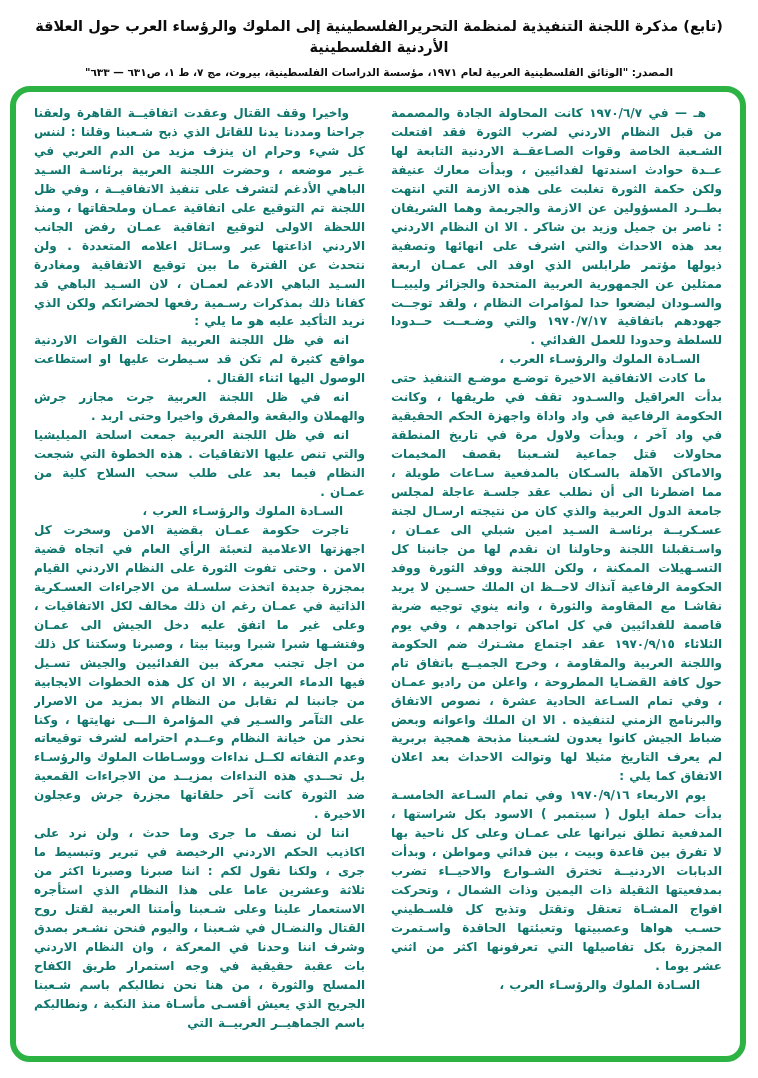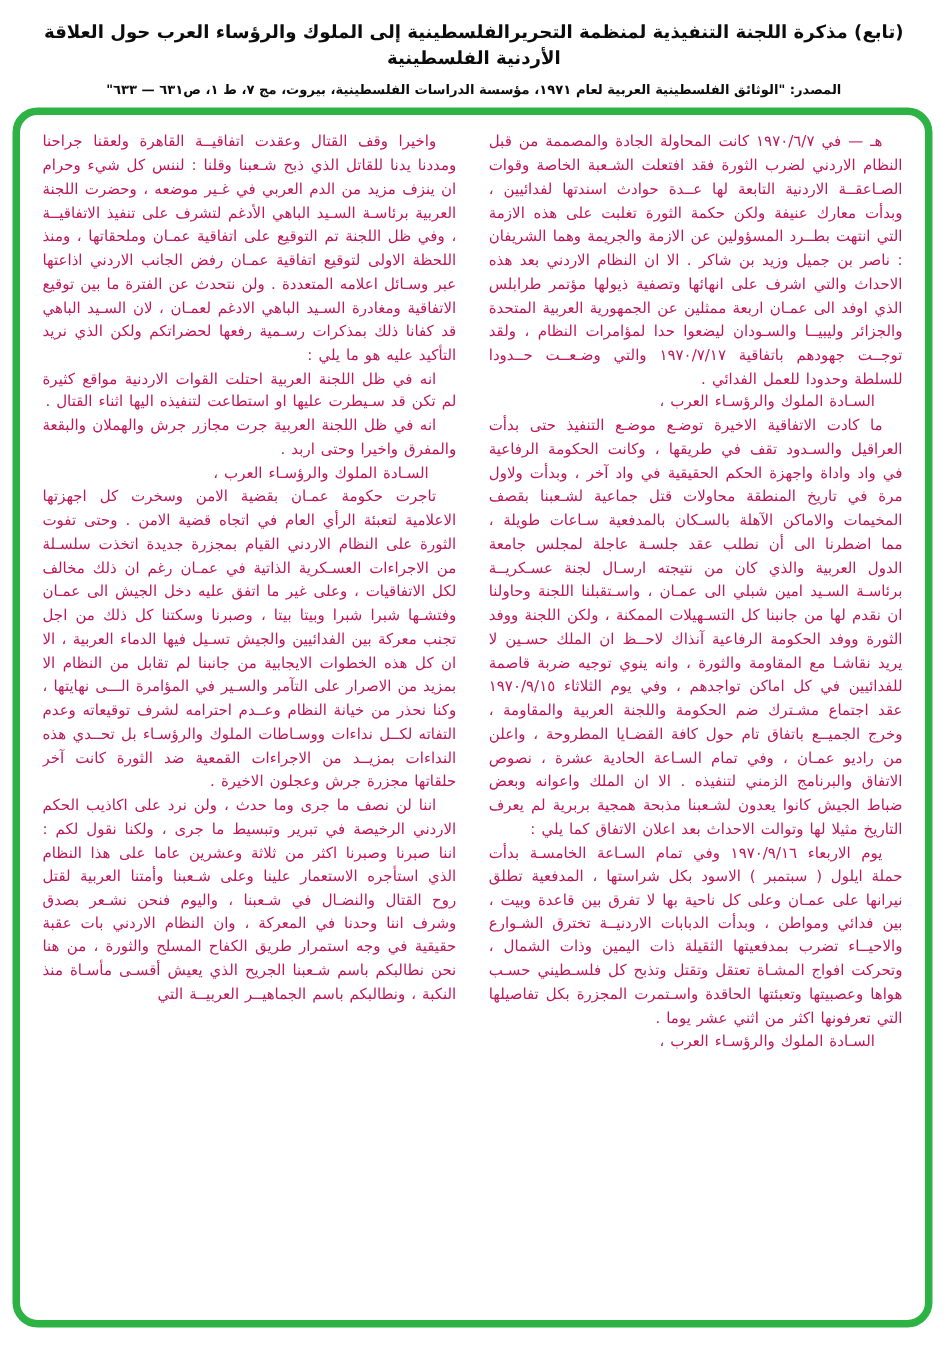--- a/index.html
+++ b/index.html
@@ -13,21 +13,21 @@
   .frame {
     position:absolute; left:10px; top:86px; width:736px; height:976px;
     box-sizing:border-box; border:6px solid #2cb344; border-radius:20px;
     padding:12px 18px 10px 18px; overflow:hidden; background:#ffffff;
   }
   .columns {
     display:flex; direction:rtl; gap:26px; height:100%;
   }
   .col {
     flex:1 1 0; direction:rtl; text-align:justify;
-    font-size:12px; font-weight:normal; line-height:1.58; color:#be185d;
+    font-size:12px; font-weight:bold; line-height:1.58; color:#0f766e;
     overflow:hidden;
   }
   .col p { margin:0; text-indent:16px; word-spacing:1px; }
   .col p.subhead { text-indent:22px; }
 </style>
 </head>
 <body>
 
 <div class="page">
 
@@ -42,22 +42,23 @@
       <div class="col">
         <p>هـ — في ١٩٧٠/٦/٧ كانت المحاولة الجادة والمصممة من قبل النظام الاردني لضرب الثورة فقد افتعلت الشـعبة الخاصة وقوات الصـاعقــة الاردنية التابعة لها عــدة حوادث اسندتها لفدائيين ، وبدأت معارك عنيفة ولكن حكمة الثورة تغلبت على هذه الازمة التي انتهت بطــرد المسؤولين عن الازمة والجريمة وهما الشريفان : ناصر بن جميل وزيد بن شاكر . الا ان النظام الاردني بعد هذه الاحداث والتي اشرف على انهائها وتصفية ذيولها مؤتمر طرابلس الذي اوفد الى عمـان اربعة ممثلين عن الجمهورية العربية المتحدة والجزائر وليبيــا والسـودان ليضعوا حدا لمؤامرات النظام ، ولقد توجــت جهودهم باتفاقية ١٩٧٠/٧/١٧ والتي وضـعــت حــدودا للسلطة وحدودا للعمل الفدائي .</p>
         <p class="subhead">السـادة الملوك والرؤسـاء العرب ،</p>
         <p>ما كادت الاتفاقية الاخيرة توضـع موضـع التنفيذ حتى بدأت العراقيل والسـدود تقف في طريقها ، وكانت الحكومة الرفاعية في واد واداة واجهزة الحكم الحقيقية في واد آخر ، وبدأت ولاول مرة في تاريخ المنطقة محاولات قتل جماعية لشـعبنا بقصف المخيمات والاماكن الآهلة بالسـكان بالمدفعية سـاعات طويلة ، مما اضطرنا الى أن نطلب عقد جلسـة عاجلة لمجلس جامعة الدول العربية والذي كان من نتيجته ارسـال لجنة عسـكريــة برئاسـة السـيد امين شبلي الى عمـان ، واسـتقبلنا اللجنة وحاولنا ان نقدم لها من جانبنا كل التسـهيلات الممكنة ، ولكن اللجنة ووفد الثورة ووفد الحكومة الرفاعية آنذاك لاحــظ ان الملك حسـين لا يريد نقاشـا مع المقاومة والثورة ، وانه ينوي توجيه ضربة قاصمة للفدائيين في كل اماكن تواجدهم ، وفي يوم الثلاثاء ١٩٧٠/٩/١٥ عقد اجتماع مشـترك ضم الحكومة واللجنة العربية والمقاومة ، وخرج الجميــع باتفاق تام حول كافة القضـايا المطروحة ، واعلن من راديو عمـان ، وفي تمام السـاعة الحادية عشرة ، نصوص الاتفاق والبرنامج الزمني لتنفيذه . الا ان الملك واعوانه وبعض ضباط الجيش كانوا يعدون لشـعبنا مذبحة همجية بربرية لم يعرف التاريخ مثيلا لها وتوالت الاحداث بعد اعلان الاتفاق كما يلي :</p>
         <p>يوم الاربعاء ١٩٧٠/٩/١٦ وفي تمام السـاعة الخامسـة بدأت حملة ايلول ( سبتمبر ) الاسود بكل شراستها ، المدفعية تطلق نيرانها على عمـان وعلى كل ناحية بها لا تفرق بين قاعدة وبيت ، بين فدائي ومواطن ، وبدأت الدبابات الاردنيــة تخترق الشـوارع والاحيــاء تضرب بمدفعيتها الثقيلة ذات اليمين وذات الشمال ، وتحركت افواج المشـاة تعتقل وتقتل وتذبح كل فلسـطيني حسـب هواها وعصبيتها وتعبئتها الحاقدة واسـتمرت المجزرة بكل تفاصيلها التي تعرفونها اكثر من اثني عشر يوما .</p>
         <p class="subhead">السـادة الملوك والرؤسـاء العرب ،</p>
       </div>
 
       <div class="col">
         <p>واخيرا وقف القتال وعقدت اتفاقيــة القاهرة ولعقنا جراحنا ومددنا يدنا للقاتل الذي ذبح شـعبنا وقلنا : لننس كل شيء وحرام ان ينزف مزيد من الدم العربي في غـير موضعه ، وحضرت اللجنة العربية برئاسـة السـيد الباهي الأدغم لتشرف على تنفيذ الاتفاقيــة ، وفي ظل اللجنة تم التوقيع على اتفاقية عمـان وملحقاتها ، ومنذ اللحظة الاولى لتوقيع اتفاقية عمـان رفض الجانب الاردني اذاعتها عبر وسـائل اعلامه المتعددة . ولن نتحدث عن الفترة ما بين توقيع الاتفاقية ومغادرة السـيد الباهي الادغم لعمـان ، لان السـيد الباهي قد كفانا ذلك بمذكرات رسـمية رفعها لحضراتكم ولكن الذي نريد التأكيد عليه هو ما يلي :</p>
-        <p>انه في ظل اللجنة العربية احتلت القوات الاردنية مواقع كثيرة لم تكن قد سـيطرت عليها او استطاعت لتنفيذه اليها اثناء القتال .</p>
+        <p>انه في ظل اللجنة العربية احتلت القوات الاردنية مواقع كثيرة لم تكن قد سـيطرت عليها او استطاعت الوصول اليها اثناء القتال .</p>
         <p>انه في ظل اللجنة العربية جرت مجازر جرش والهملان والبقعة والمفرق واخيرا وحتى اربد .</p>
+        <p>انه في ظل اللجنة العربية جمعت اسلحة الميليشيا والتي تنص عليها الاتفاقيات . هذه الخطوة التي شجعت النظام فيما بعد على طلب سحب السلاح كلية من عمـان .</p>
         <p class="subhead">السـادة الملوك والرؤسـاء العرب ،</p>
         <p>تاجرت حكومة عمـان بقضية الامن وسخرت كل اجهزتها الاعلامية لتعبئة الرأي العام في اتجاه قضية الامن . وحتى تفوت الثورة على النظام الاردني القيام بمجزرة جديدة اتخذت سلسـلة من الاجراءات العسـكرية الذاتية في عمـان رغم ان ذلك مخالف لكل الاتفاقيات ، وعلى غير ما اتفق عليه دخل الجيش الى عمـان وفتشـها شبرا شبرا وبيتا بيتا ، وصبرنا وسكتنا كل ذلك من اجل تجنب معركة بين الفدائيين والجيش تسـيل فيها الدماء العربية ، الا ان كل هذه الخطوات الايجابية من جانبنا لم تقابل من النظام الا بمزيد من الاصرار على التآمر والسـير في المؤامرة الـــى نهايتها ، وكنا نحذر من خيانة النظام وعــدم احترامه لشرف توقيعاته وعدم التفاته لكــل نداءات ووسـاطات الملوك والرؤسـاء بل تحــدي هذه النداءات بمزيــد من الاجراءات القمعية ضد الثورة كانت آخر حلقاتها مجزرة جرش وعجلون الاخيرة .</p>
         <p>اننا لن نصف ما جرى وما حدث ، ولن نرد على اكاذيب الحكم الاردني الرخيصة في تبرير وتبسيط ما جرى ، ولكنا نقول لكم : اننا صبرنا وصبرنا اكثر من ثلاثة وعشرين عاما على هذا النظام الذي استأجره الاستعمار علينا وعلى شـعبنا وأمتنا العربية لقتل روح القتال والنضـال في شـعبنا ، واليوم فنحن نشـعر بصدق وشرف اننا وحدنا في المعركة ، وان النظام الاردني بات عقبة حقيقية في وجه استمرار طريق الكفاح المسلح والثورة ، من هنا نحن نطالبكم باسم شـعبنا الجريح الذي يعيش أقسـى مأسـاة منذ النكبة ، ونطالبكم باسم الجماهيــر العربيــة التي</p>
       </div>
 
     </div>
   </div>
 
 </div>
 

